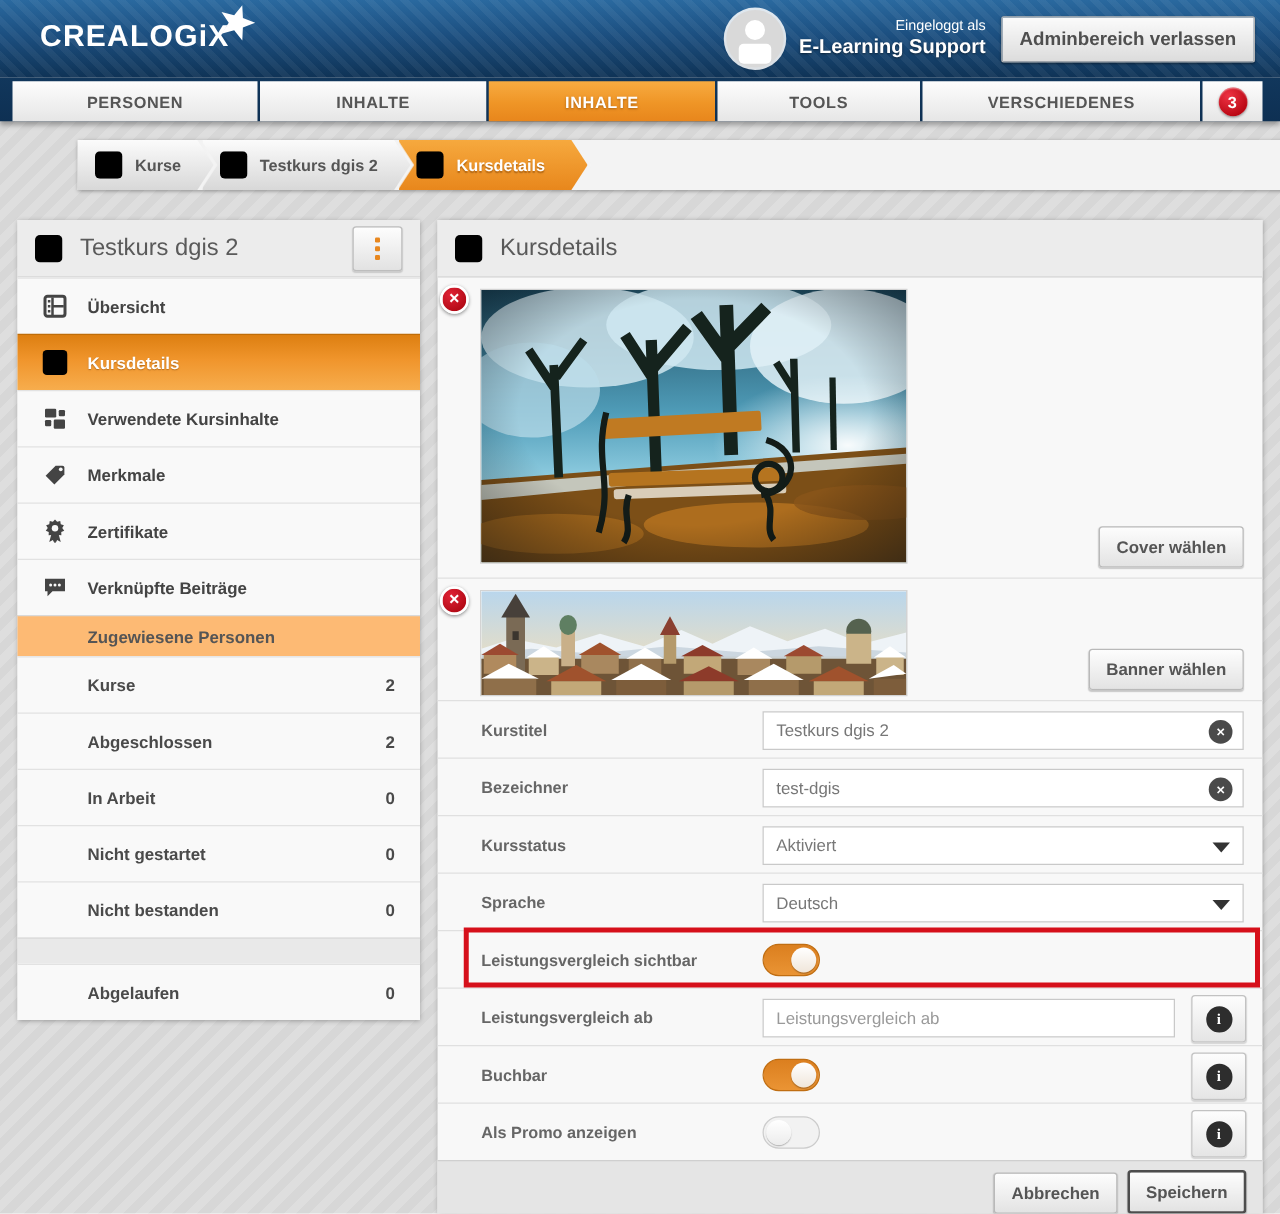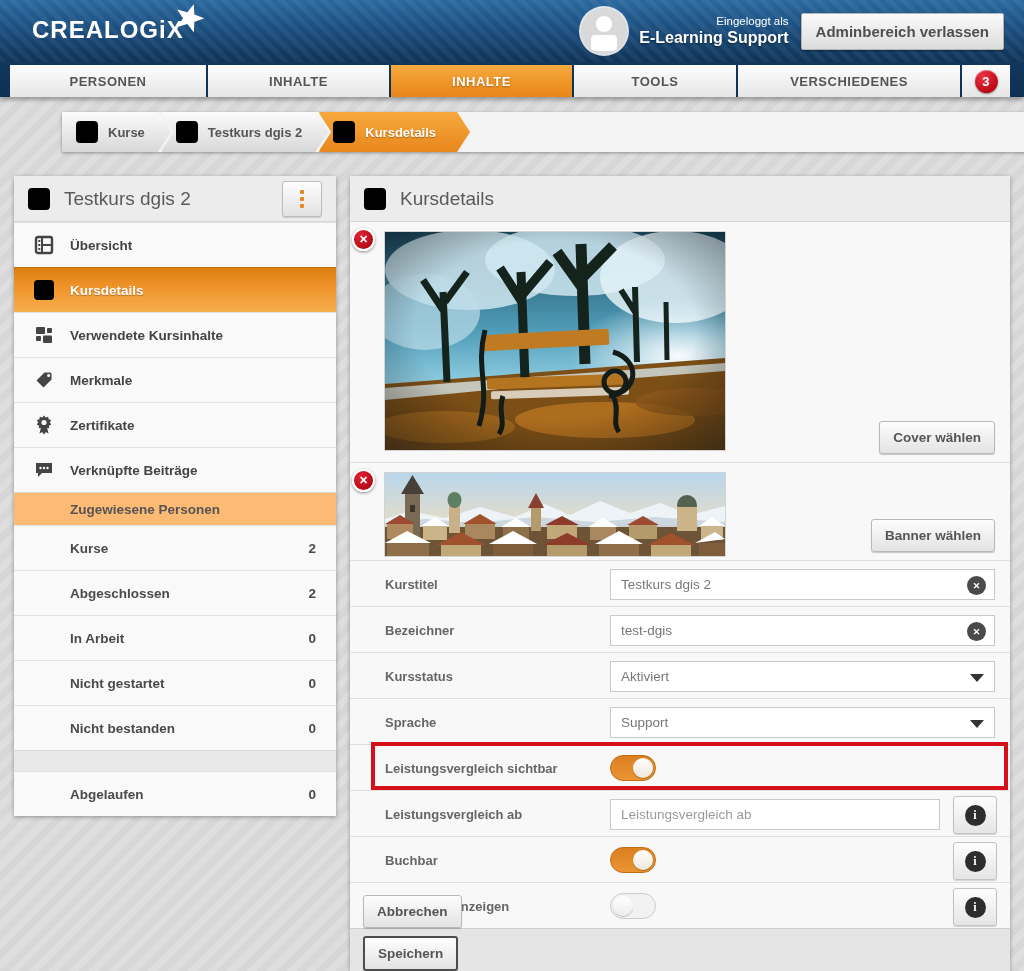--- a/index.html
+++ b/index.html
@@ -121,21 +121,21 @@
     background:linear-gradient(180deg,#fff,#ececec);box-shadow:0 1px 1px rgba(0,0,0,.25);}
   .infobtn{position:absolute;right:13px;top:5px;width:42px;height:36px;border:1px solid #c2c2c2;border-radius:3px;
     background:linear-gradient(180deg,#fdfdfd,#e5e5e5);display:flex;align-items:center;justify-content:center;
     cursor:pointer;box-shadow:0 1px 1px rgba(0,0,0,.15);}
   .infobtn .ic{width:21px;height:21px;border-radius:50%;background:#2d2d2d;color:#fff;
     font-size:12px;font-weight:bold;font-family:"Liberation Serif",serif;
     display:flex;align-items:center;justify-content:center;}
   .highlight{position:absolute;left:21px;right:2px;top:566px;height:48px;border:4px solid #d6101b;
     box-sizing:border-box;pointer-events:none;z-index:5;}
   .mfooter{position:absolute;left:0;right:0;bottom:0;height:43px;background:#e5e5e5;border-top:1px solid #cfcfcf;
-    display:flex;align-items:flex-start;justify-content:flex-end;gap:8px;padding:0 13px;box-sizing:border-box;flex-direction:column;}
+    display:flex;align-items:flex-end;justify-content:flex-end;gap:8px;padding:0 13px;box-sizing:border-box;}
 </style>
 </head>
 <body>
 
 <svg width="0" height="0" style="position:absolute">
   <defs>
     <g id="ciconG">
       <rect class="bg" width="22" height="22" rx="4"></rect>
       <rect class="gl" x="6" y="4.5" width="3.4" height="13" rx="1"></rect>
       <rect class="gl" x="6" y="4.5" width="8.2" height="3.4" rx="1"></rect>
@@ -442,21 +442,21 @@
       <div class="flabel">Kursstatus</div>
       <div class="sel">
         <span>Aktiviert</span>
         <div class="tri"></div>
       </div>
     </div>
 
     <div class="mrow frow">
       <div class="flabel">Sprache</div>
       <div class="sel">
-        <span>Support</span>
+        <span>Deutsch</span>
         <div class="tri"></div>
       </div>
     </div>
 
     <div class="mrow frow">
       <div class="flabel">Leistungsvergleich sichtbar</div>
       <div class="tog on">
           <div class="knob"></div>
         </div>
     </div>

